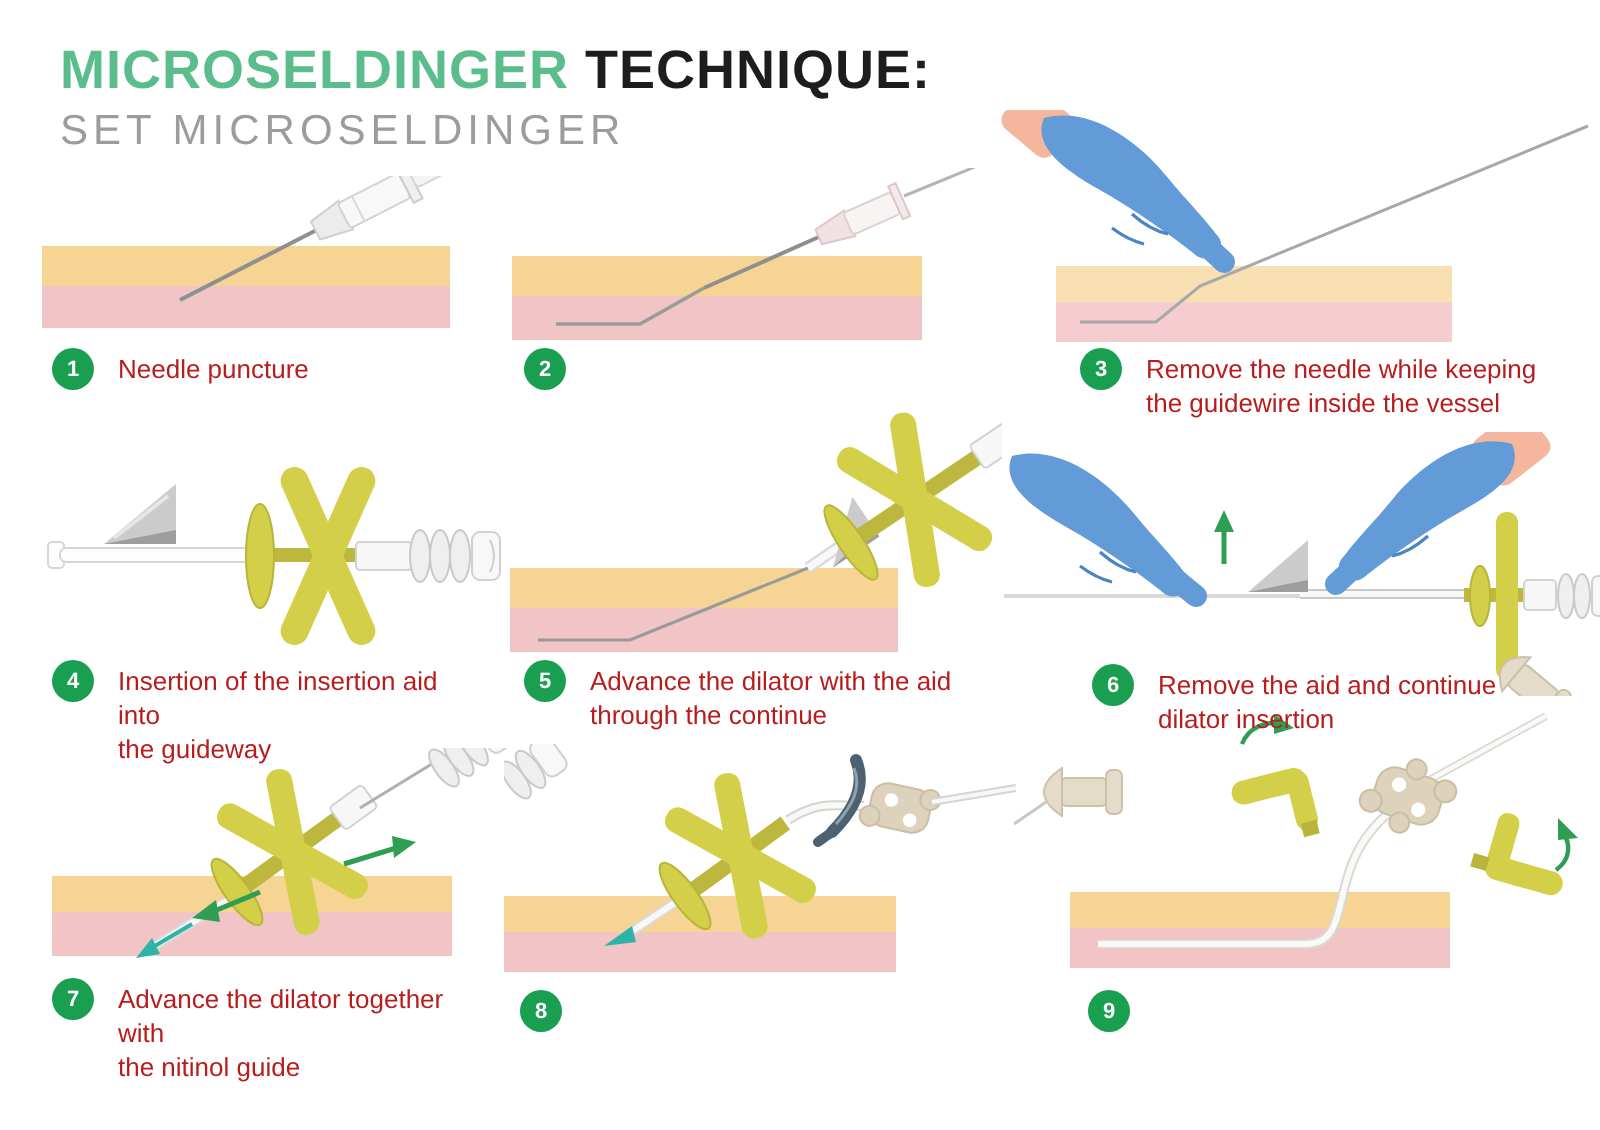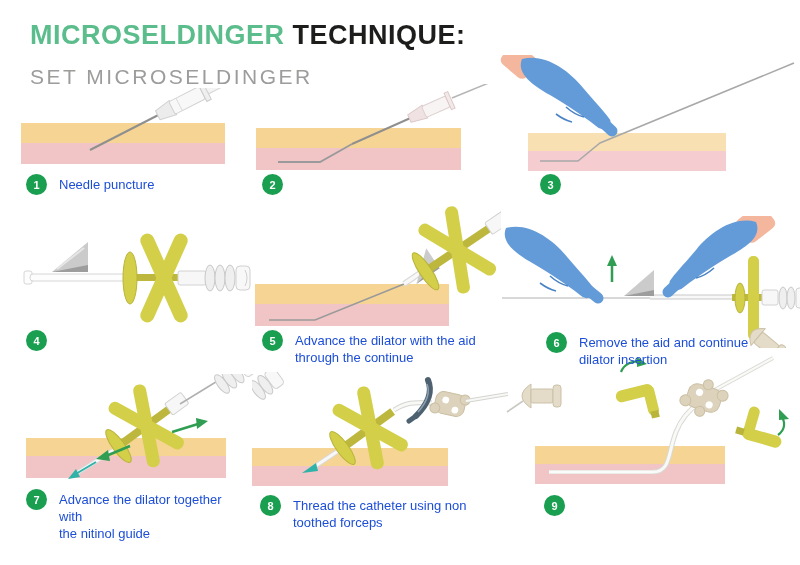--- a/index.html
+++ b/index.html
@@ -2,28 +2,28 @@
 <html><head>
 <meta charset="utf-8">
 <style>
   html,body{margin:0;padding:0;background:#ffffff;}
   #page{position:relative;width:800px;height:546px;background:#fff;overflow:hidden;
         font-family:"Liberation Sans",sans-serif;}
   
   #hdr{position:absolute;left:30px;top:20px;}
   #hdr .t1{font-size:27px;font-weight:bold;letter-spacing:.5px;color:#1d1d1b;line-height:30px;}
   #hdr .t1 .hl{color:#5cbd8c;}
-  #hdr .t2{font-size:21px;color:#9c9c9b;letter-spacing:2.5px;line-height:24px;margin-top:15px;font-weight:400;}
+  #hdr .t2{font-size:21px;color:#9c9c9b;letter-spacing:2.5px;line-height:24px;margin-top:4px;font-weight:400;}
   
   .ill{position:absolute;}
   .cap{position:absolute;display:flex;align-items:flex-start;}
   .num{width:21px;height:21px;border-radius:50%;background:#1a9e50;color:#fff;font-size:11px;
        font-weight:bold;display:flex;align-items:center;justify-content:center;flex-shrink:0;
        margin-right:12px;margin-top:0px;}
-  .txt{font-size:13px;line-height:17px;color:#1d4ed8;white-space:pre-line;padding-top:2px;}
+  .txt{font-size:13px;line-height:17px;color:#b91c1c;white-space:pre-line;padding-top:2px;}
   svg{display:block;overflow:hidden;}
 </style>
 </head>
 <body>
 
 <div id="page">
 
   <div id="hdr">
     <div class="t1"><span class="hl">MICROSELDINGER</span><span> TECHNIQUE:</span></div>
     <div class="t2">SET MICROSELDINGER</div>
@@ -289,41 +289,43 @@
 
   <div class="cap" style="left:26px;top:174px;width:200px">
     <div class="num">1</div>
     <div class="txt">Needle puncture</div>
   </div>
   <div class="cap" style="left:262px;top:174px;width:225px">
     <div class="num">2</div>
   </div>
   <div class="cap" style="left:540px;top:174px;width:240px">
     <div class="num">3</div>
+    <div class="txt">Remove the needle while keeping
+the guidewire inside the vessel</div>
   </div>
   <div class="cap" style="left:26px;top:330px;width:215px">
     <div class="num">4</div>
+    <div class="txt">Insertion of the insertion aid into
+the guideway</div>
   </div>
   <div class="cap" style="left:262px;top:330px;width:220px">
     <div class="num">5</div>
     <div class="txt">Advance the dilator with the aid
 through the continue</div>
   </div>
   <div class="cap" style="left:546px;top:332px;width:230px">
     <div class="num">6</div>
     <div class="txt">Remove the aid and continue
 dilator insertion</div>
   </div>
   <div class="cap" style="left:26px;top:489px;width:220px">
     <div class="num">7</div>
     <div class="txt">Advance the dilator together with
 the nitinol guide</div>
   </div>
   <div class="cap" style="left:260px;top:495px;width:220px">
     <div class="num">8</div>
-    <div class="txt">Thread the catheter using non
-toothed forceps</div>
   </div>
   <div class="cap" style="left:544px;top:495px;width:240px">
     <div class="num">9</div>
   </div>
 
 </div>
 
 </body></html>

